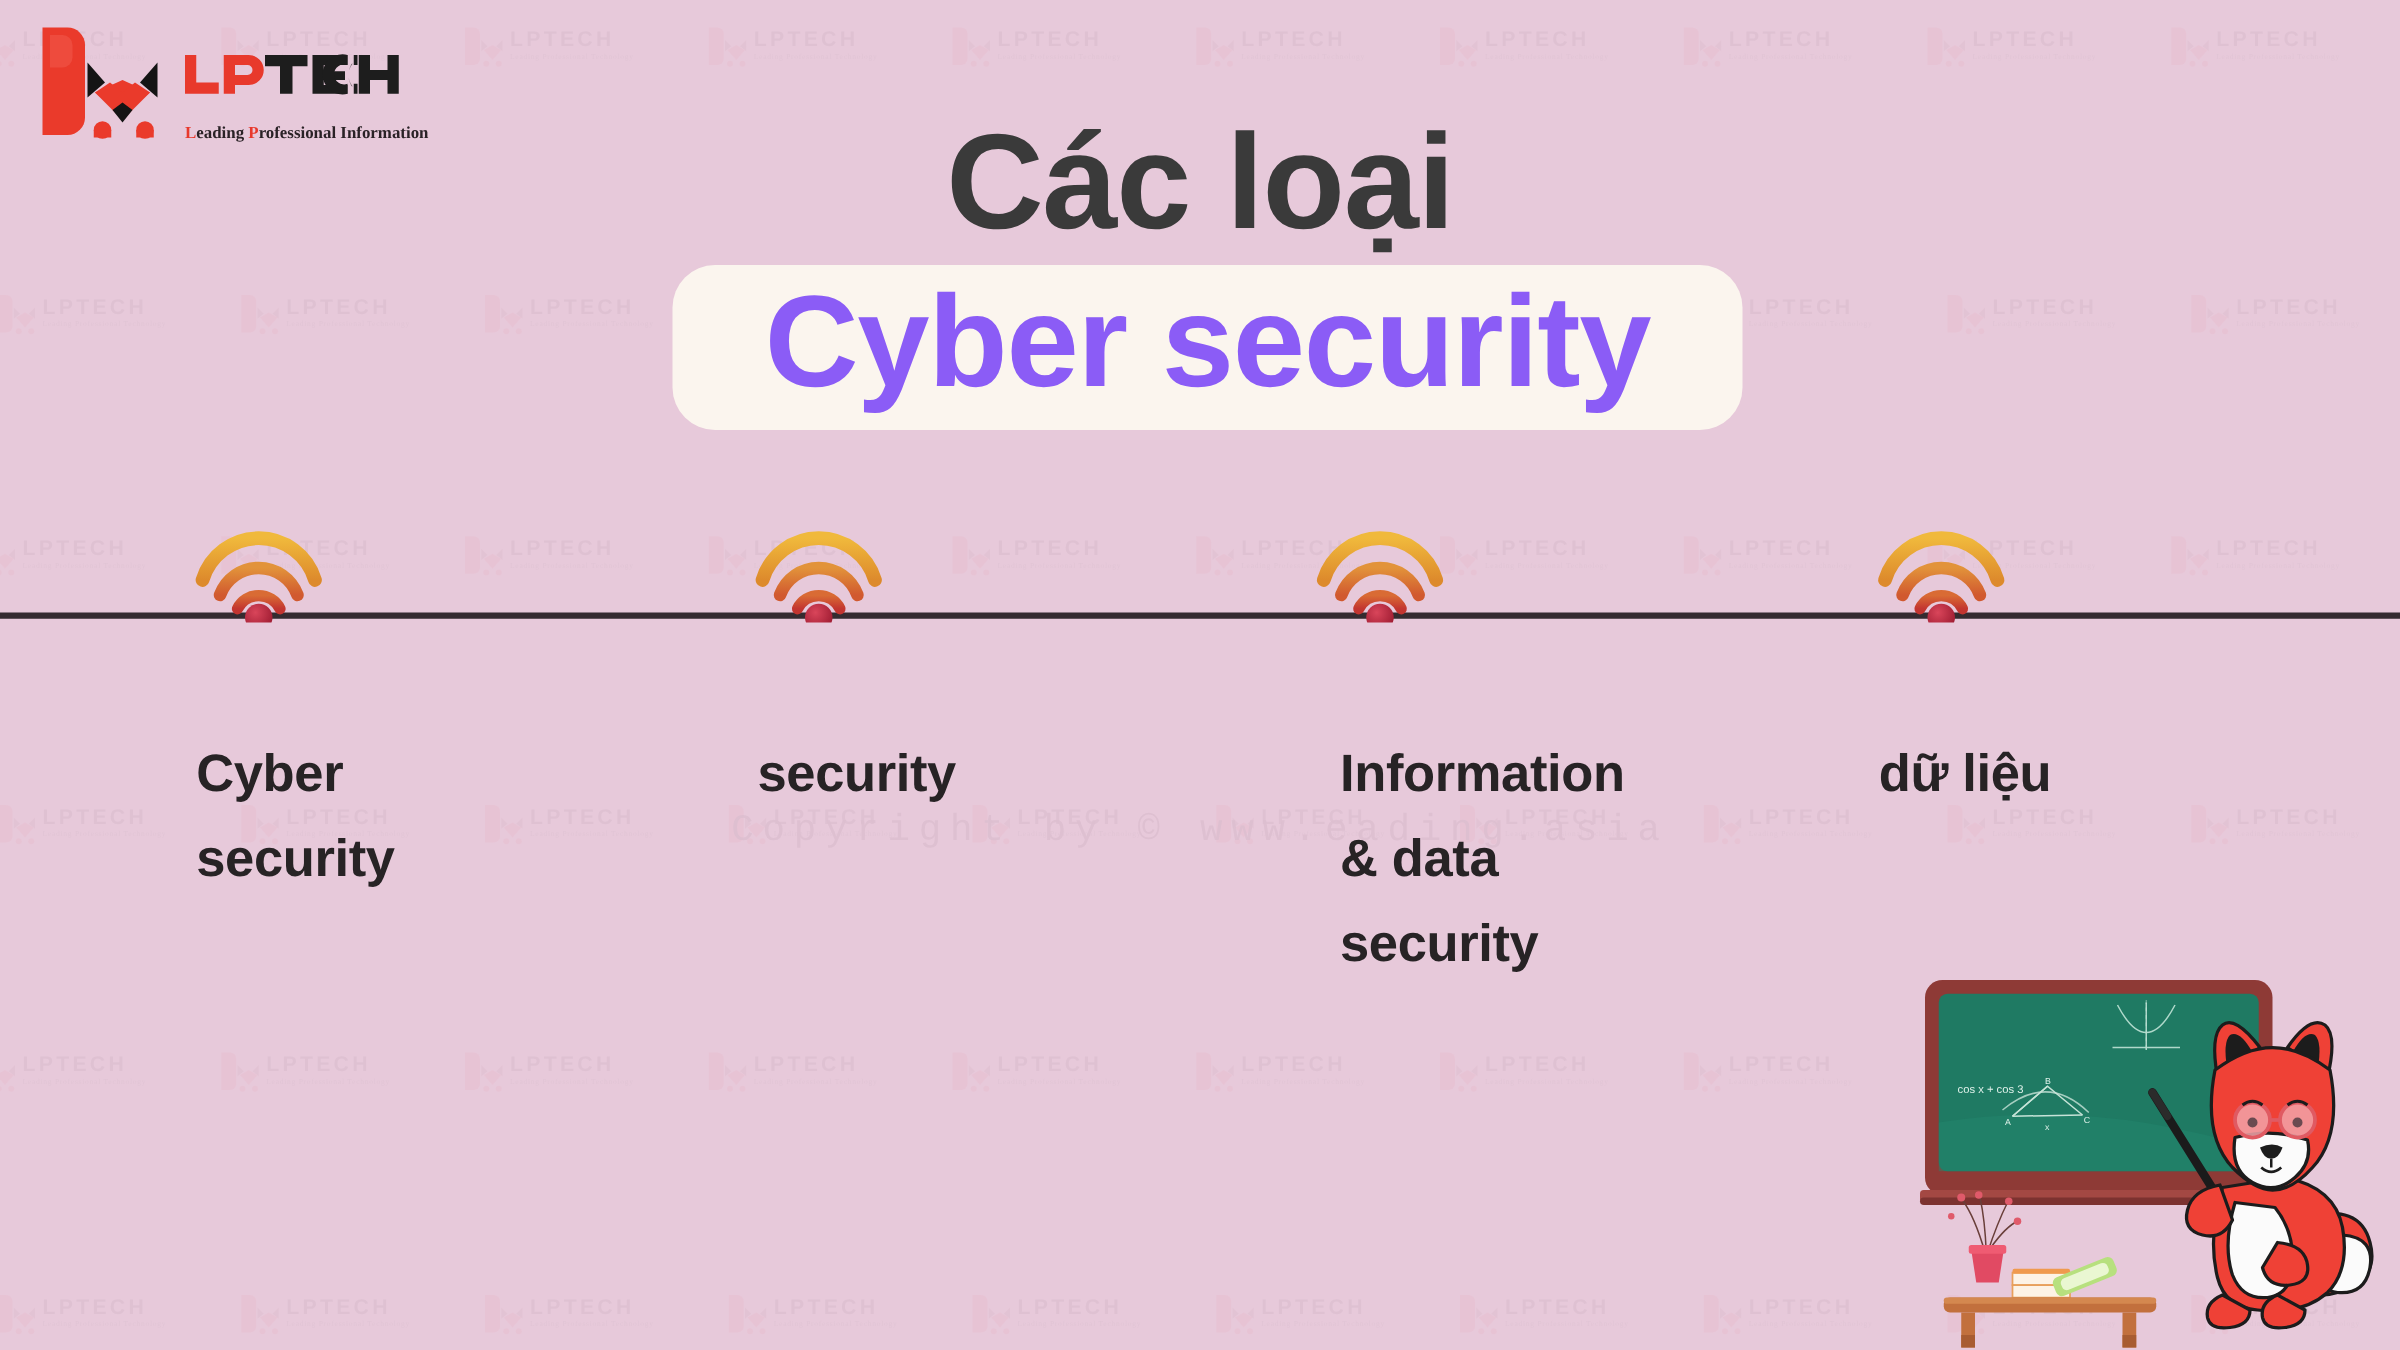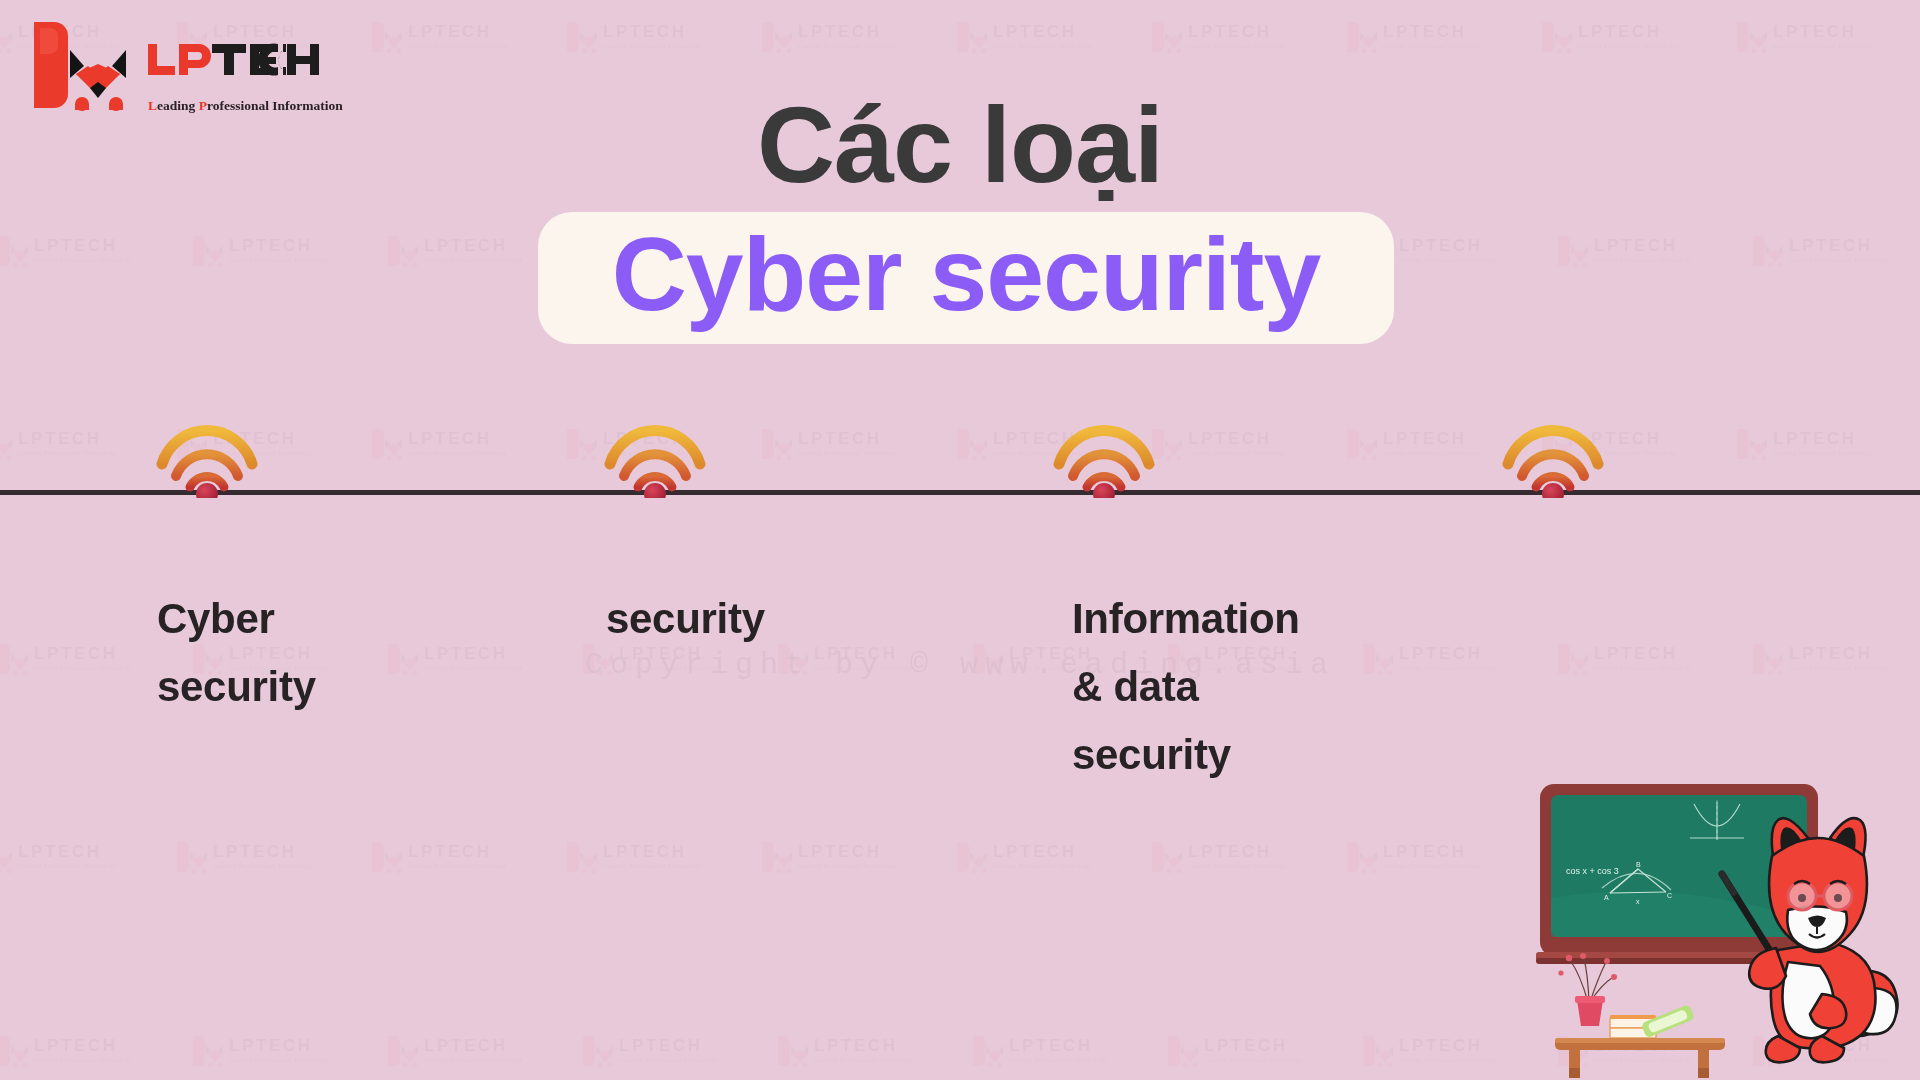--- a/index.html
+++ b/index.html
@@ -929,20 +929,21 @@
     <div>security</div>
   </div>
 
   <div class="label" style="left:1024px;margin-left:48px;">
     <div>Information</div>
     <div>&amp; data</div>
     <div>security</div>
   </div>
 
   <div class="label" style="left:1503px;">
+    <div>dữ liệu</div>
   </div>
 
   <div id="illustration">
     <svg viewBox="0 0 394 302" xmlns="http://www.w3.org/2000/svg">
 
       <rect x="14" y="6" width="278" height="172" rx="14" fill="#8e3a36"></rect>
       <rect x="25" y="17" width="256" height="142" rx="7" fill="#1f7a63"></rect>
       <path d="M25 120 Q150 100 281 142 L281 159 L25 159 Z" fill="#24886f" opacity=".45"></path>
 
       <rect x="10" y="174" width="286" height="10" rx="3" fill="#a34843"></rect>

